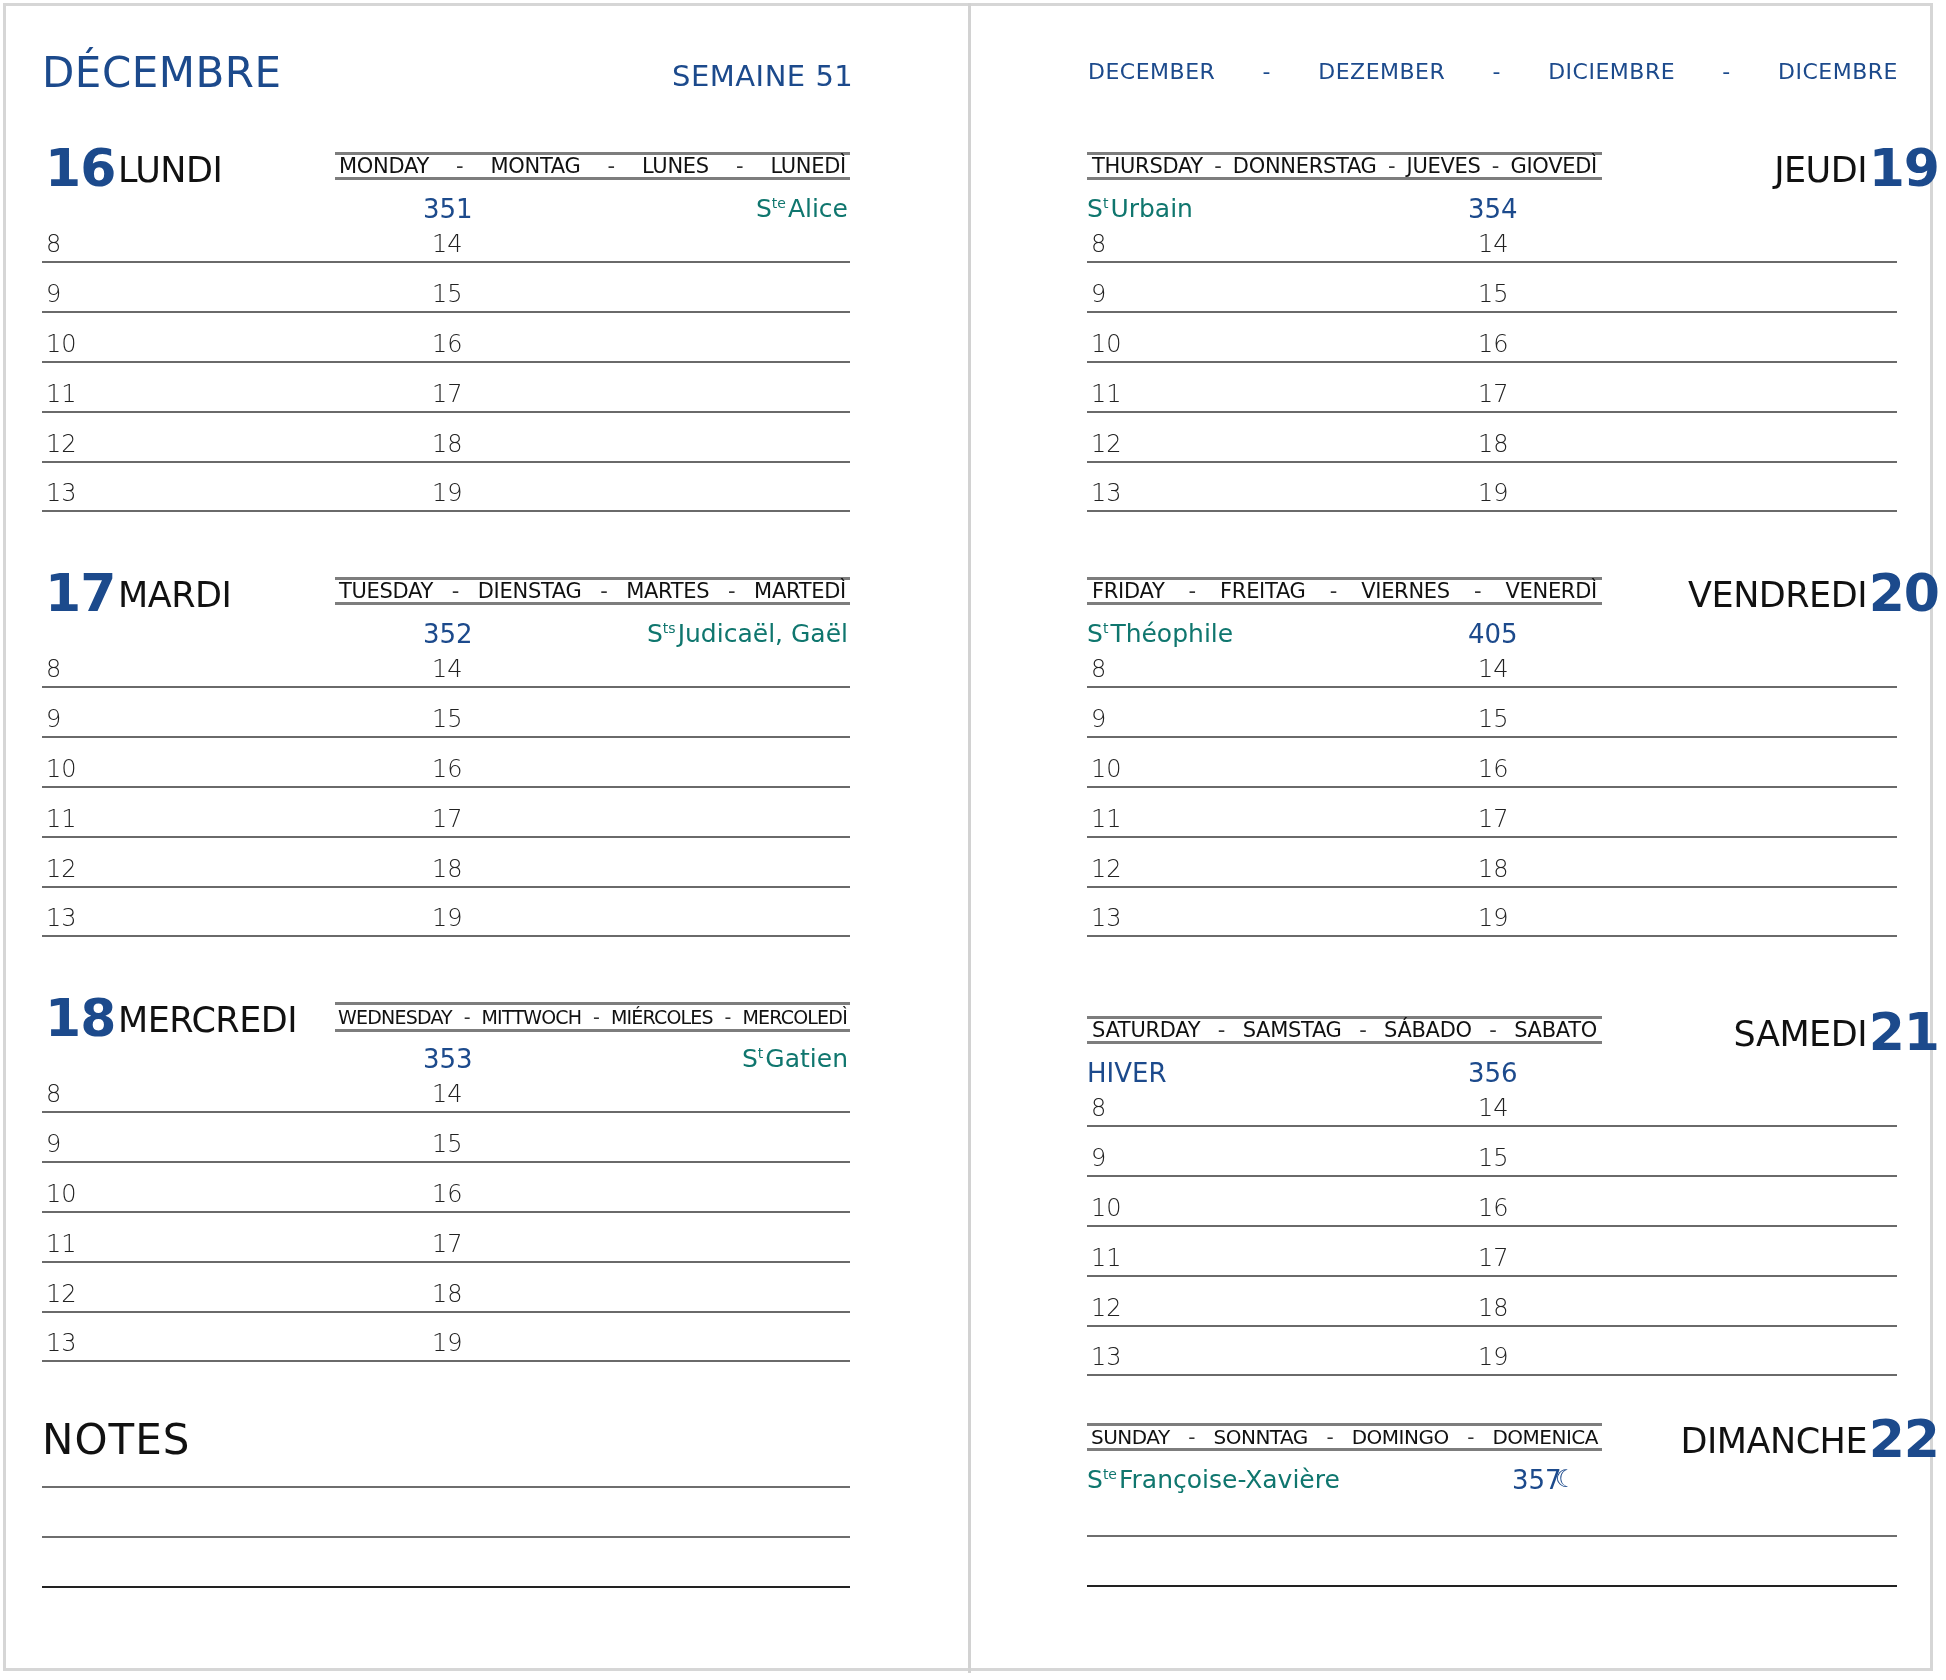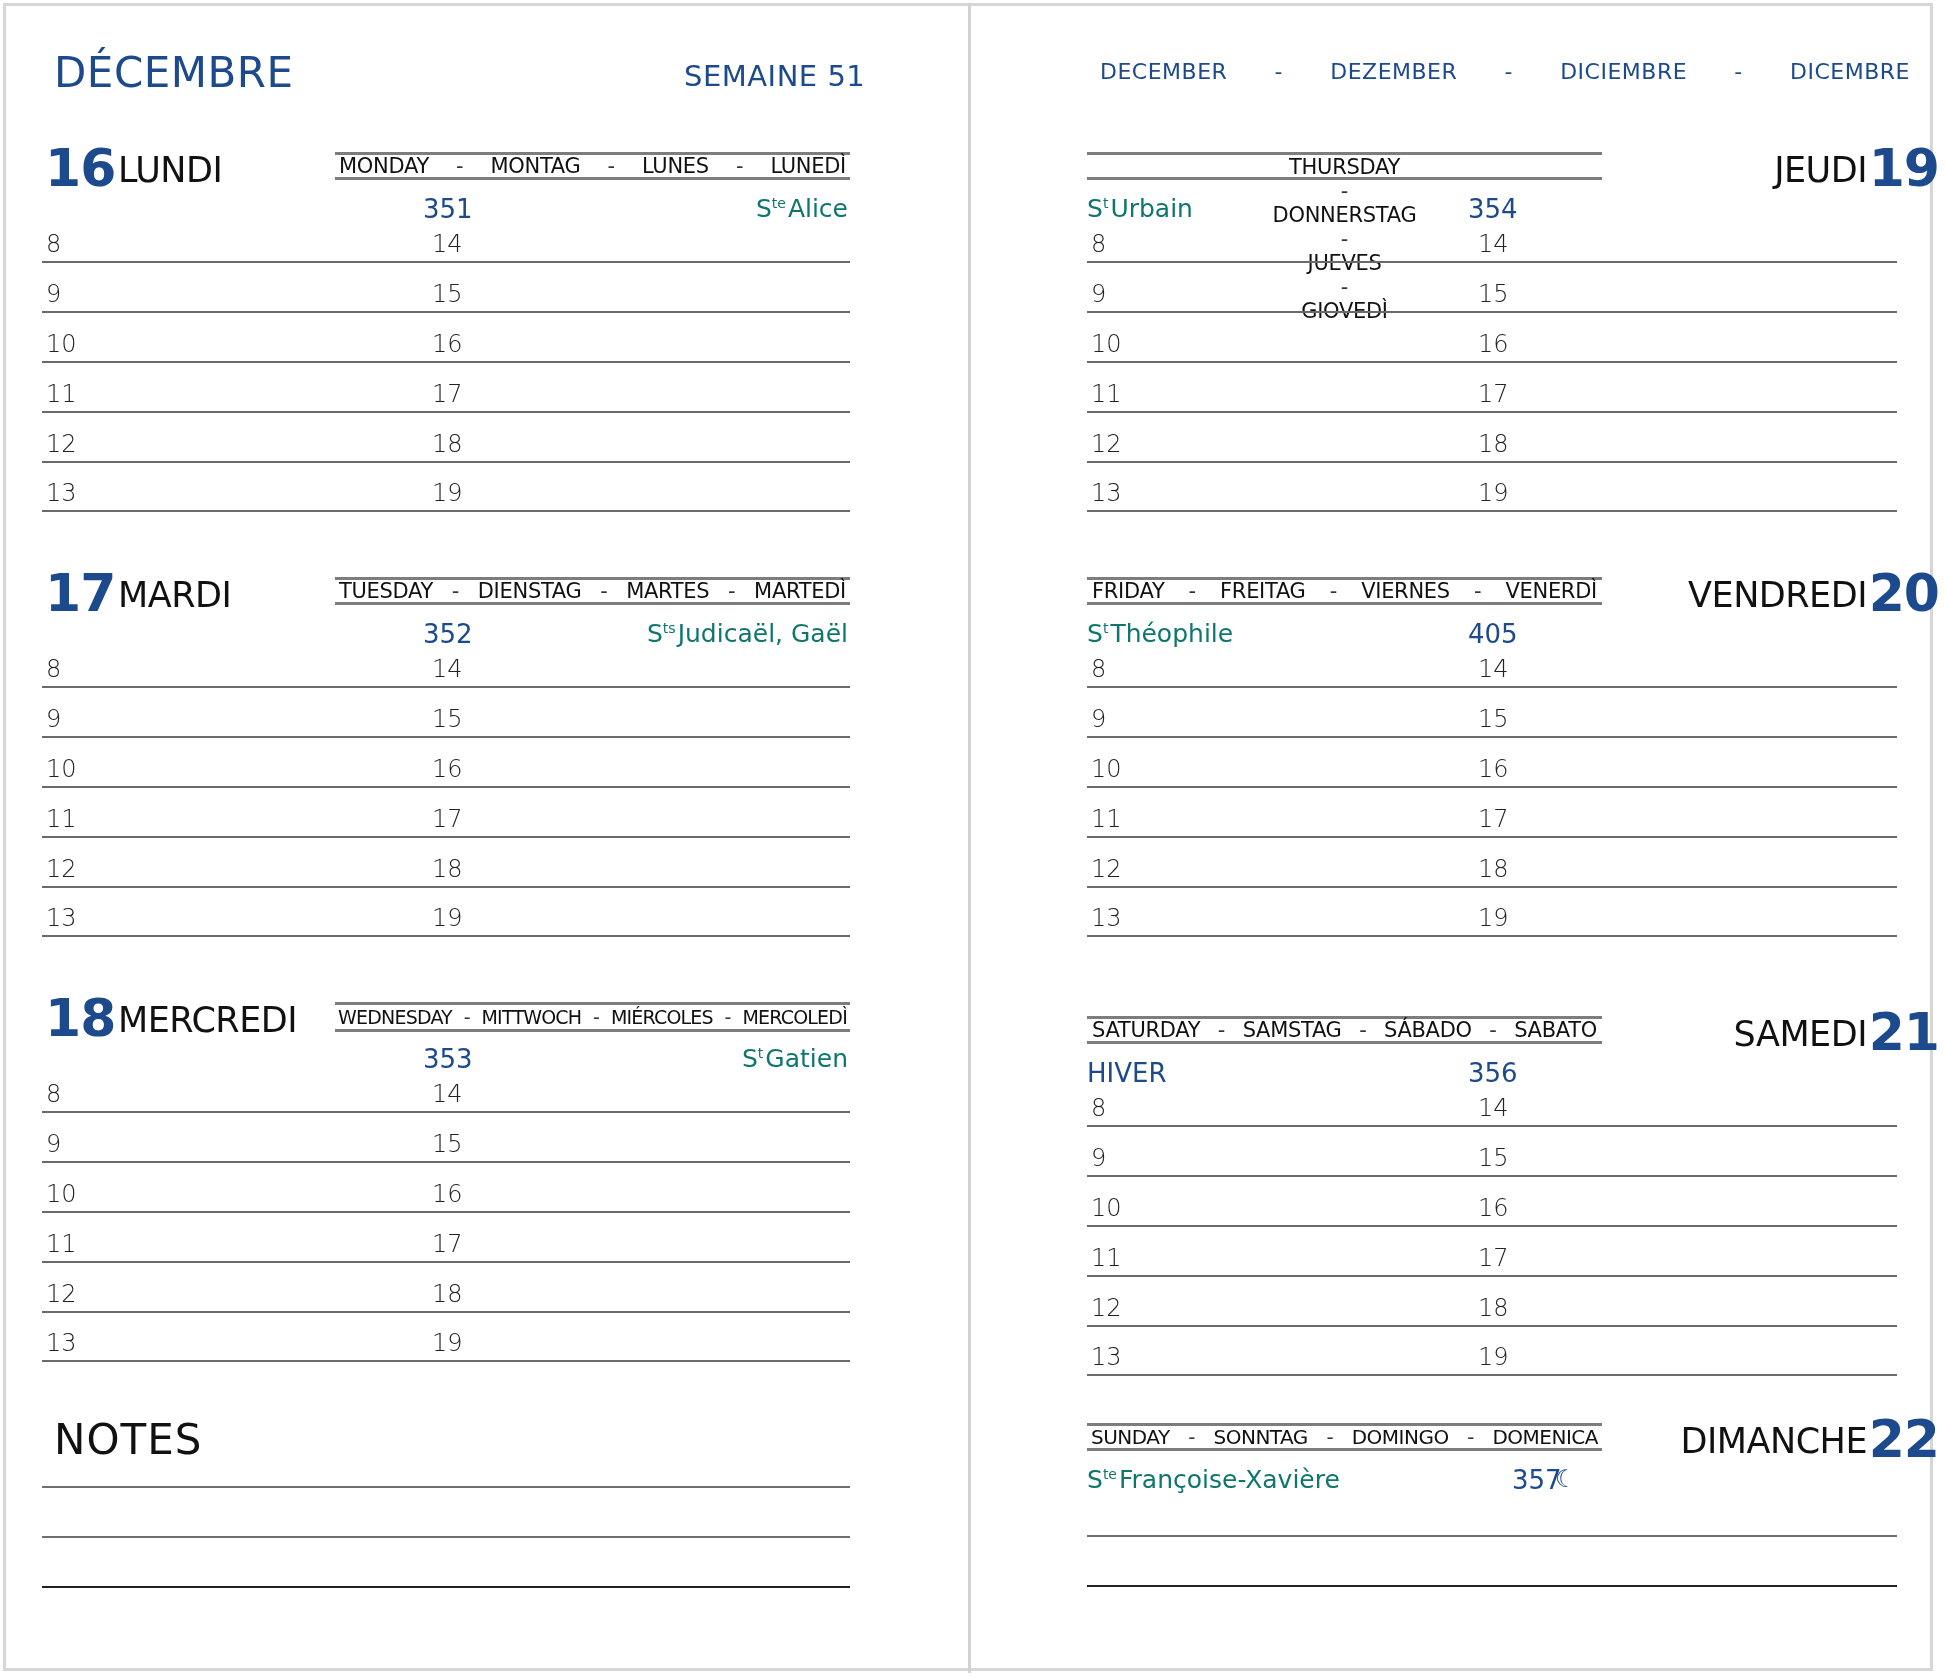--- a/index.html
+++ b/index.html
@@ -1,21 +1,21 @@
 <!DOCTYPE html>
 <html><head>
 <meta charset="utf-8">
 <style>
   html, body { margin: 0; padding: 0; background: #ffffff; }
   body { width: 1946px; height: 1680px; position: relative; overflow: hidden;
          font-family: "DejaVu Sans", sans-serif; color: #111; }
   .frame { position: absolute; left: 3px; top: 3px; width: 1930px; height: 1668px;
            border: 3px solid #d6d6d6; box-sizing: border-box; background: #fff; }
   .spine { position: absolute; left: 968px; top: 3px; width: 3px; height: 1670px; background: #d2d2d2; }
-  .abs { position: absolute; white-space: nowrap; margin-left: 12px; }
+  .abs { position: absolute; white-space: nowrap; }
   .blue { color: #1c4a8c; }
   .navy { color: #0f766e; }
   .month-title { left: 42px; top: 48px; font-size: 42px; letter-spacing: 0.5px; font-weight: normal; }
   .week-label { left: 672px; top: 59px; font-size: 29px; letter-spacing: 0.5px; }
   .month-multi { left: 1088px; top: 59px; font-size: 22px; letter-spacing: 0.5px; width: 810px;
                  display: flex; justify-content: space-between; }
   .day-block { position: absolute; width: 900px; height: 420px; }
   .day-num { position: absolute; font-size: 52px; font-weight: bold; top: -14px; letter-spacing: -1px; }
   .day-name { position: absolute; font-size: 35px; top: -2px; color: #111; letter-spacing: -0.5px; }
   .ml-box { position: absolute; top: 0; height: 28px; border-top: 3px solid #7d7d7d; border-bottom: 3px solid #7d7d7d;
@@ -176,21 +176,21 @@
       </div>
     </div>
 </div>
 
 <div class="abs notes-title">NOTES</div>
 <div class="rule" style="left:42px; width:808px; top:1486px;"></div>
 <div class="rule" style="left:42px; width:808px; top:1536px;"></div>
 <div class="rule" style="left:42px; width:808px; top:1586px; background:#222;"></div>
 
 <div class="day-block" style="left:1045px; top:152px;">
-  <div class="ml-box" style="left:42px; width:515px; justify-content:space-between; padding:0 5px; box-sizing:border-box;flex-direction:column;">
+  <div class="ml-box" style="left:42px; width:515px; justify-content:space-between; padding:0 5px; box-sizing:border-box;">
     <span>THURSDAY</span>
       <span class="ml-sep">-</span>
     <span>DONNERSTAG</span>
       <span class="ml-sep">-</span>
     <span>JUEVES</span>
       <span class="ml-sep">-</span>
     <span>GIOVEDÌ</span>
   </div>
   <div class="day-name" style="right:78px; left:auto; text-align:right;">JEUDI</div>
   <div class="day-num blue" style="right:6px; left:auto;">19</div>

